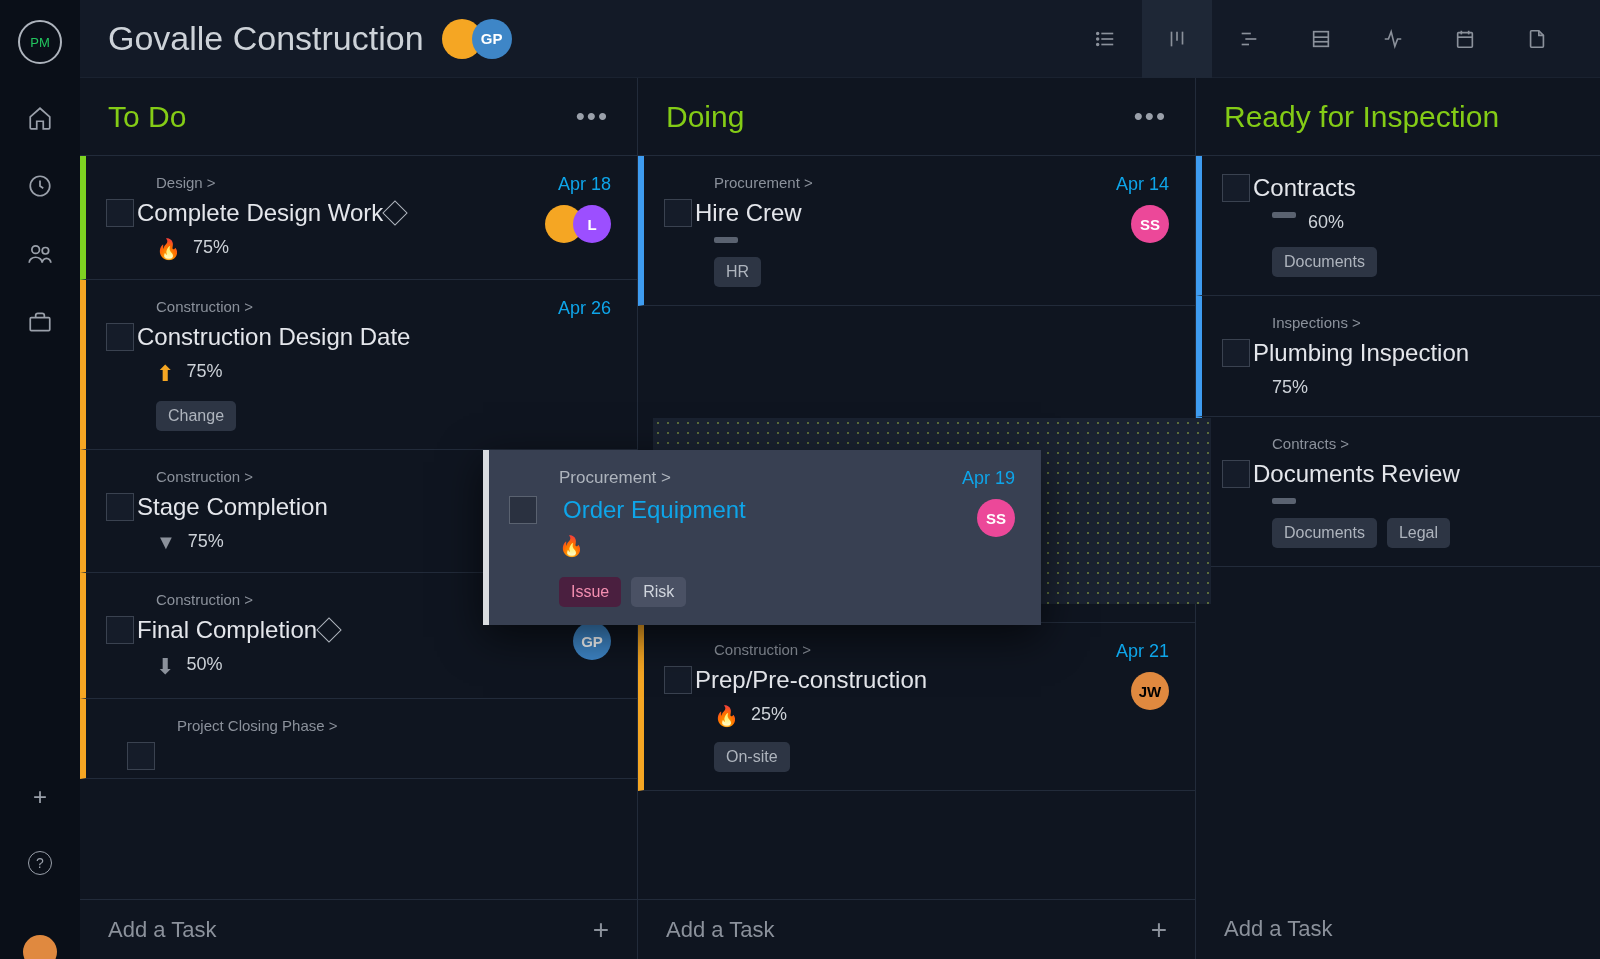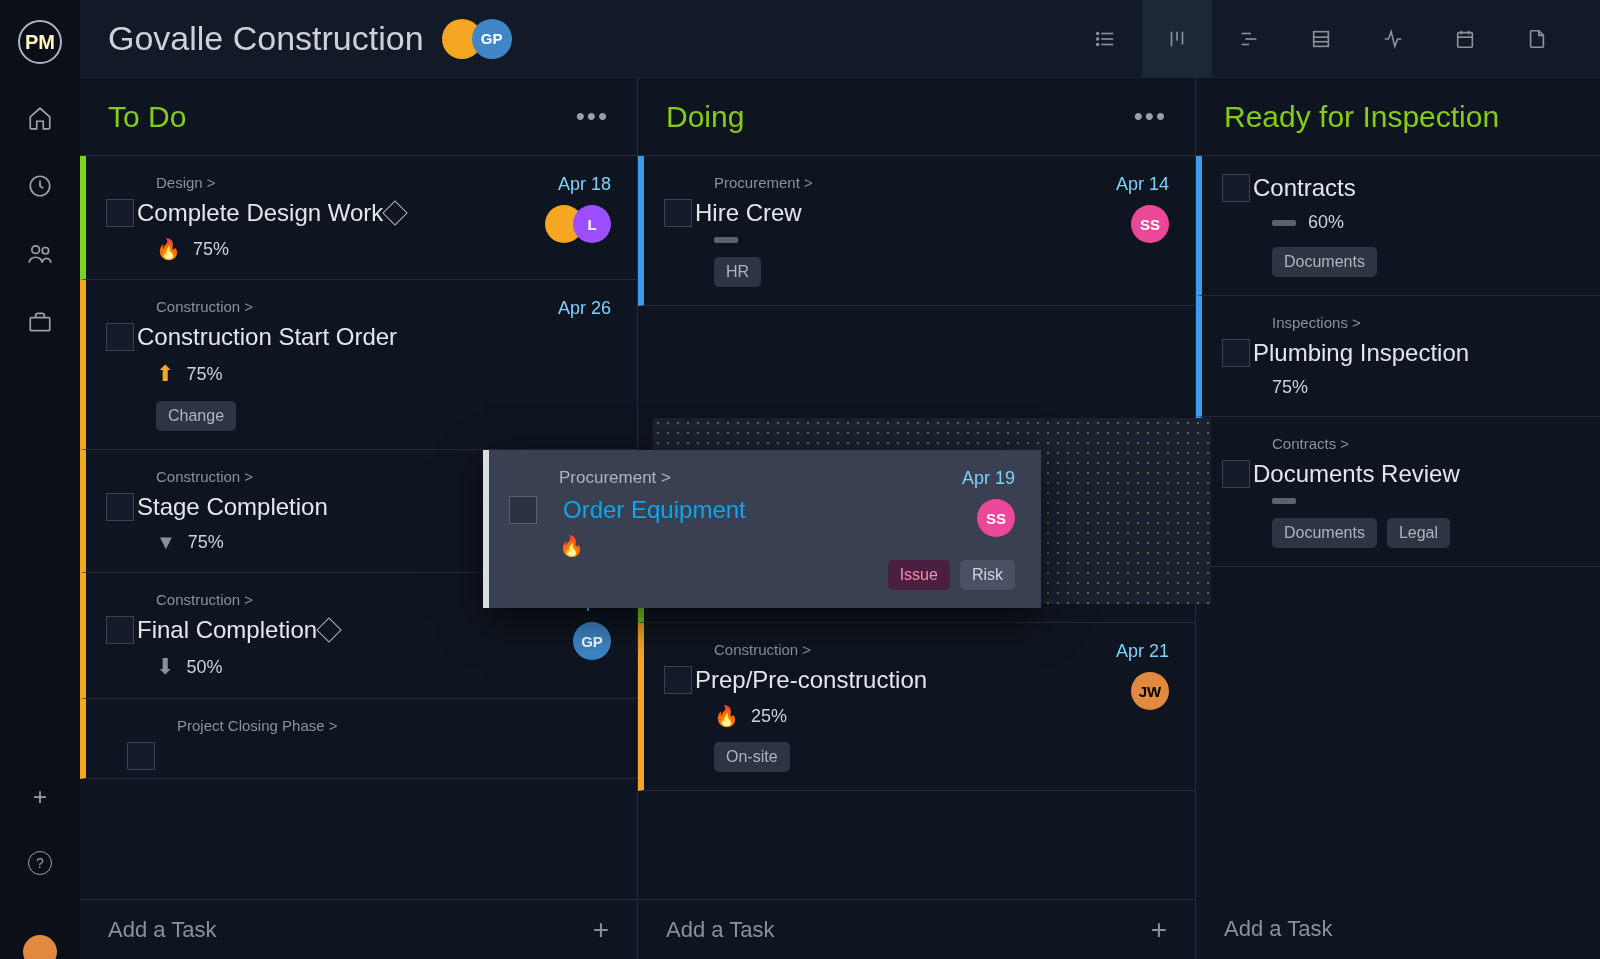--- a/index.html
+++ b/index.html
@@ -19,21 +19,21 @@
   flex-direction: column;
   align-items: center;
   padding-top: 20px;
   gap: 40px;
 }
 .logo {
   width: 44px; height: 44px;
   border: 2px solid #aeb4bd;
   border-radius: 50%;
   display: flex; align-items: center; justify-content: center;
-  font-size: 20px; font-weight: 700; color: #fef9c3;
+  font-size: 13px; font-weight: 400; color: #22c55e;
 }
 .nav-icon { width: 28px; height: 28px; display:flex; align-items:center; justify-content:center; color:#9aa0aa; cursor:pointer; }
 .nav-icon svg { width: 26px; height: 26px; stroke: currentColor; fill:none; stroke-width:1.6; }
 .sidebar .spacer { flex: 1; }
 .plus-btn { font-size: 24px; color:#9aa0aa; cursor:pointer; }
 .help-btn { width:24px; height:24px; border:1.5px solid #9aa0aa; border-radius:50%; display:flex; align-items:center; justify-content:center; font-size:14px; color:#9aa0aa; cursor:pointer; margin-bottom:20px;}
 .avatar-btm { width:34px; height:34px; border-radius:50%; background:#e0893f; margin-bottom:-10px; }
 
 .main { flex:1; display:flex; flex-direction:column; }
 .topbar {
@@ -66,29 +66,29 @@
   border-left: 6px solid transparent;
   padding: 18px 26px 18px 20px;
   position:relative;
 }
 .card .row1 { font-size:15px; color:#8b919b; margin-bottom:8px; padding-left:50px; }
 .card .row2 { display:flex; align-items:center; gap:3px; }
 .chk { width:28px; height:28px; border:1.5px solid #3a4250; background:#151c29; flex-shrink:0; }
 .tname { font-size:24px; color:#e4e6eb; }
 .tname.bold { font-weight:600; }
 .milestone { width:18px; height:18px; border:1.5px solid #aeb4bd; transform:rotate(45deg); }
-.row3 { margin-top:10px; padding-left:50px; display:flex; align-items:center; gap:12px; font-size:20px; color:#cdd2d8; }
+.row3 { margin-top:10px; padding-left:50px; display:flex; gap:12px; font-size:20px; color:#cdd2d8; }
 .flame { font-size:20px; }
 .pri { font-size:18px; }
 .bar { width:24px; height:6px; background:#5a6270; border-radius:2px; }
 .tags { margin-top:14px; padding-left:50px; display:flex; gap:10px; }
 .tag { padding:6px 12px; border-radius:5px; background:#2d3544; color:#aeb4bd; font-size:16px; }
 .tag.issue { background:#4a1f3f; color:#f48fb1; }
 .right { position:absolute; right:26px; top:18px; text-align:right; }
-.date { font-size:18px; color:#7dd3fc; }
+.date { font-size:18px; color:#0ea5e9; }
 .date.bold { font-weight:600; color:#cdd2d8; }
 .ava-stack { display:flex; justify-content:flex-end; margin-top:10px; }
 .ava { width:38px; height:38px; border-radius:50%; margin-left:-10px; display:flex; align-items:center; justify-content:center; font-size:15px; font-weight:600; }
 .ava.pink { background:#ec4899; color:#fff; }
 .ava.purple { background:#9c4fff; color:#fff; }
 .ava.orange2 { background:#e0893f; color:#000000; }
 .ava.blue2 { background:#3e86c7; color:#fff; }
 .ava.face { background:#f5a623; }
 
 .border-green { border-left-color:#7ed321; }
@@ -115,21 +115,21 @@
   border-left:6px solid #d9dce0;
   box-shadow: 0 12px 40px rgba(0,0,0,0.6);
   z-index:20;
   padding:18px 26px 18px 20px;
 }
 .floating-card .row1 { font-size:17px; color:#aeb4bd; margin-bottom:8px; padding-left:50px; }
 .floating-card .row2 { display:flex; align-items:center; gap:14px; }
 .floating-card .chk { border-color:#5a6270; background:#2a3140; }
 .floating-card .tname { color:#0ea5e9;margin-left:12px; }
 .floating-card .row3 { margin-top:10px; padding-left:50px; }
-.floating-card .tags { margin-top:2px; padding-left:50px;justify-content:flex-end; }
+.floating-card .tags { margin-top:19px; padding-left:50px; }
 .floating-card .tag.risk { background:#4a5164; color:#d0d5dd; }
 </style>
 </head>
 <body>
 
 <div class="app">
   <div class="sidebar">
     <div class="logo">PM</div>
     <div class="nav-icon">
         <svg viewBox="0 0 24 24">
@@ -247,21 +247,21 @@
                 <div class="ava face"></div>
                 <div class="ava purple">L</div>
               </div>
             </div>
           </div>
 
           <div class="card border-orange">
             <div class="row1">Construction &gt;</div>
             <div class="row2">
               <div class="chk"></div>
-              <span class="tname">Construction Start Order</span>
+              <span class="tname">Construction Design Date</span>
             </div>
             <div class="row3">
               <span style="color:#f5a623;font-size:22px;">⬆</span>
               <span class="pri">75%</span>
             </div>
             <div class="tags">
                 <span class="tag">Change</span>
               </div>
             <div class="right">
               <div class="date">Apr 26</div>

